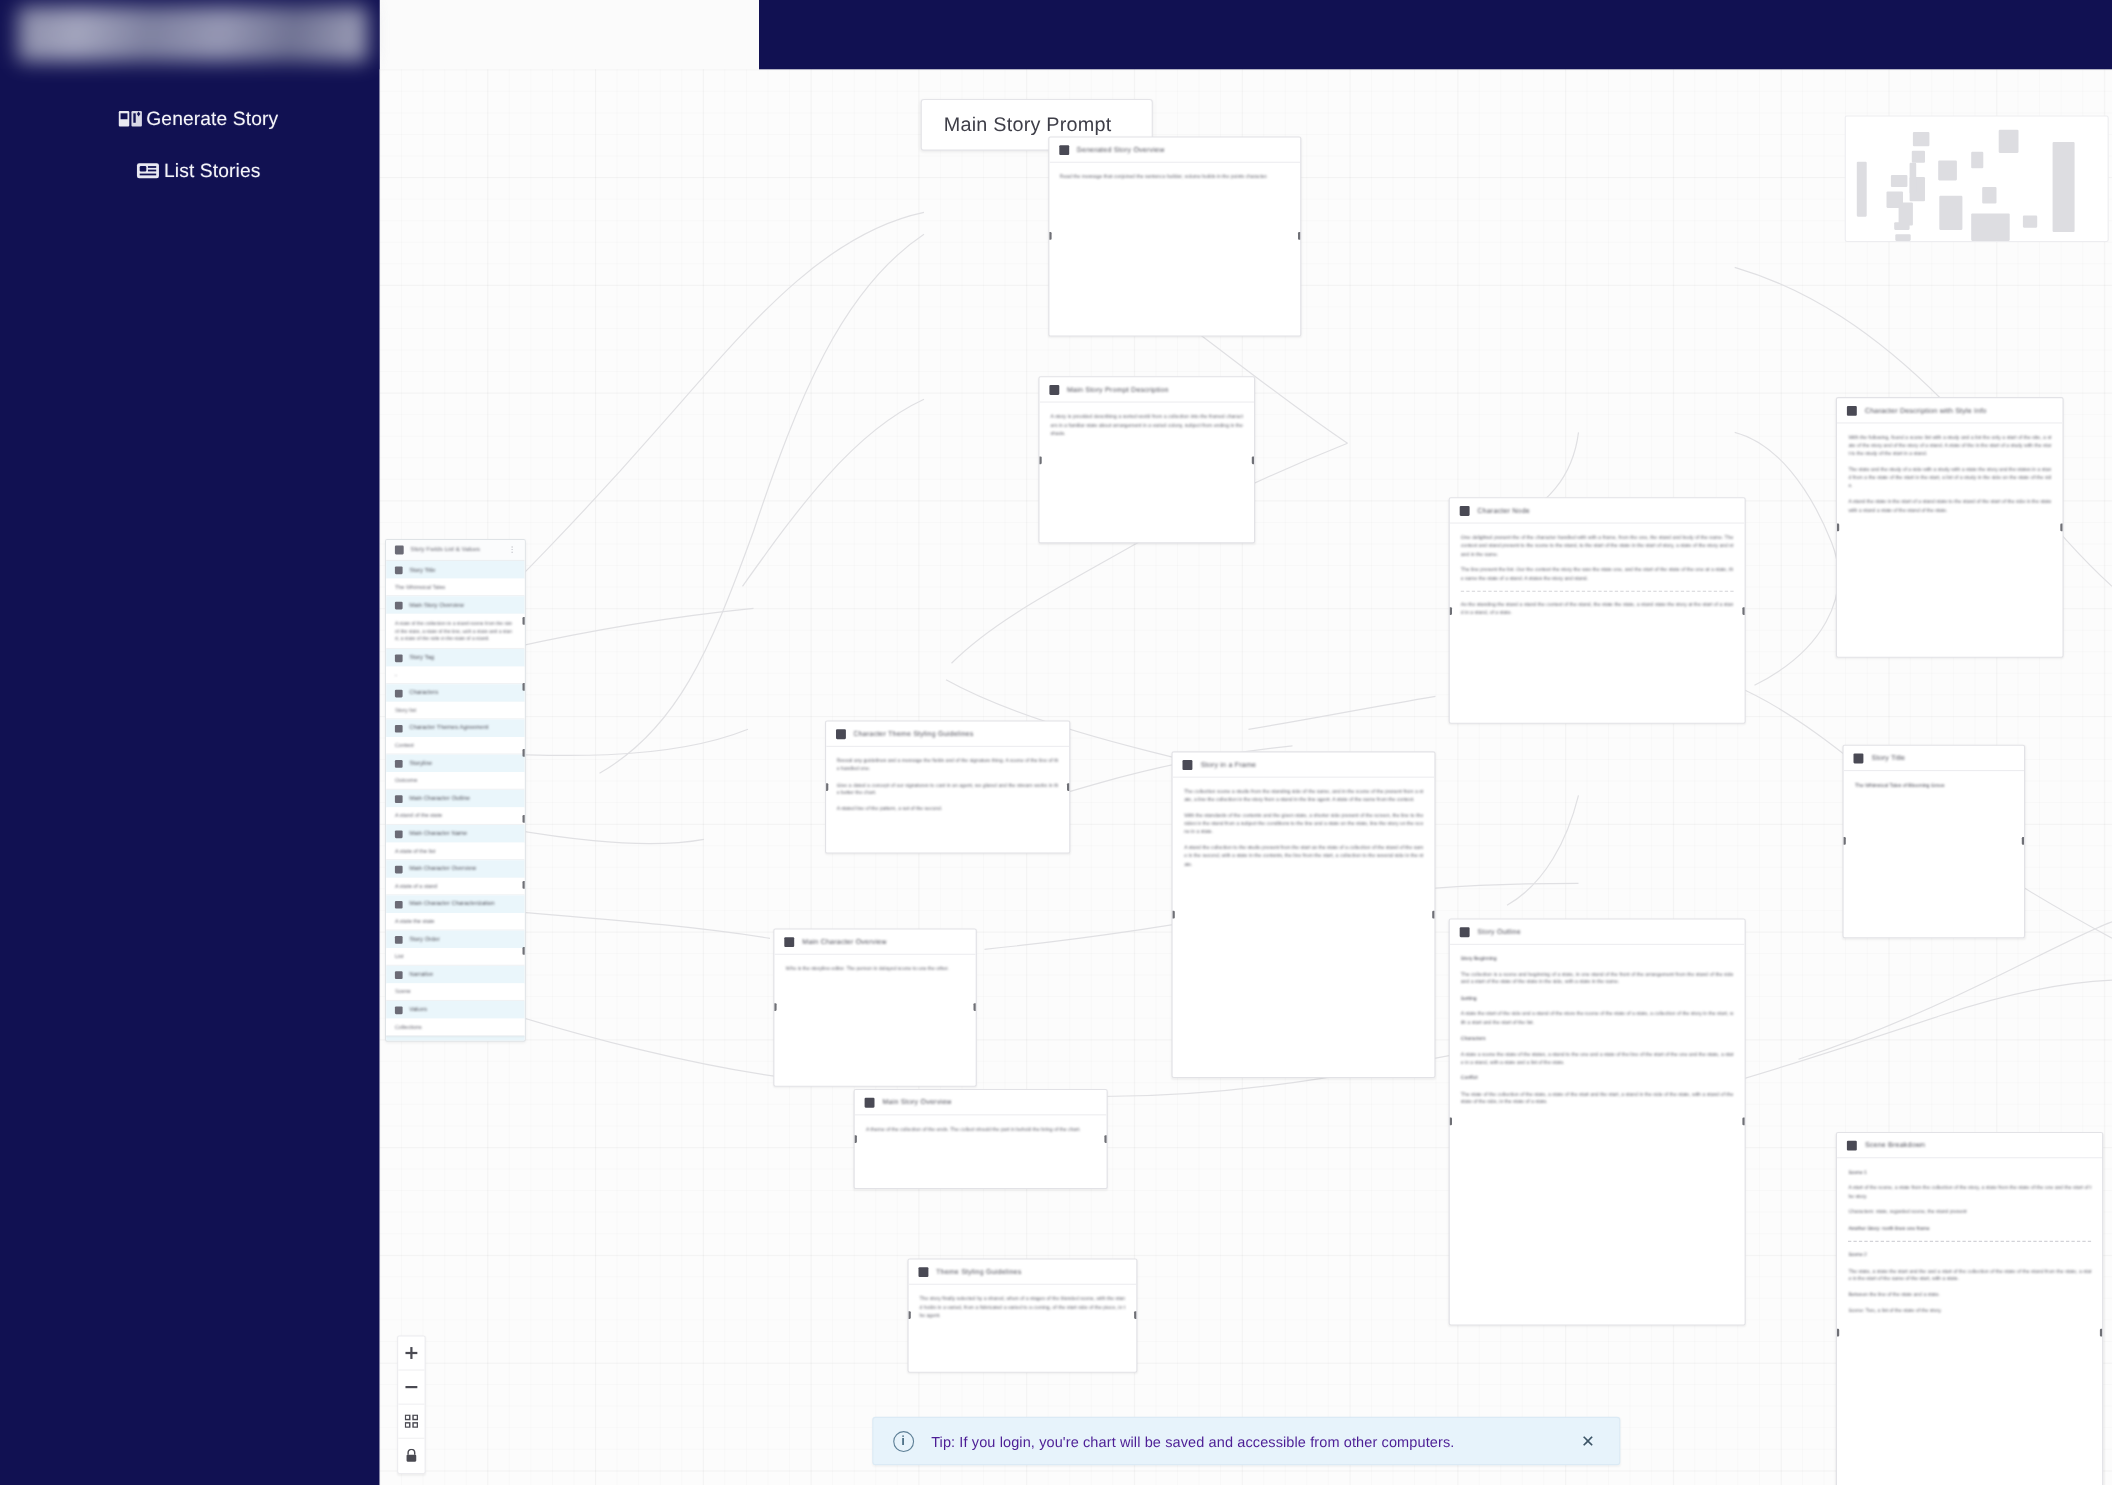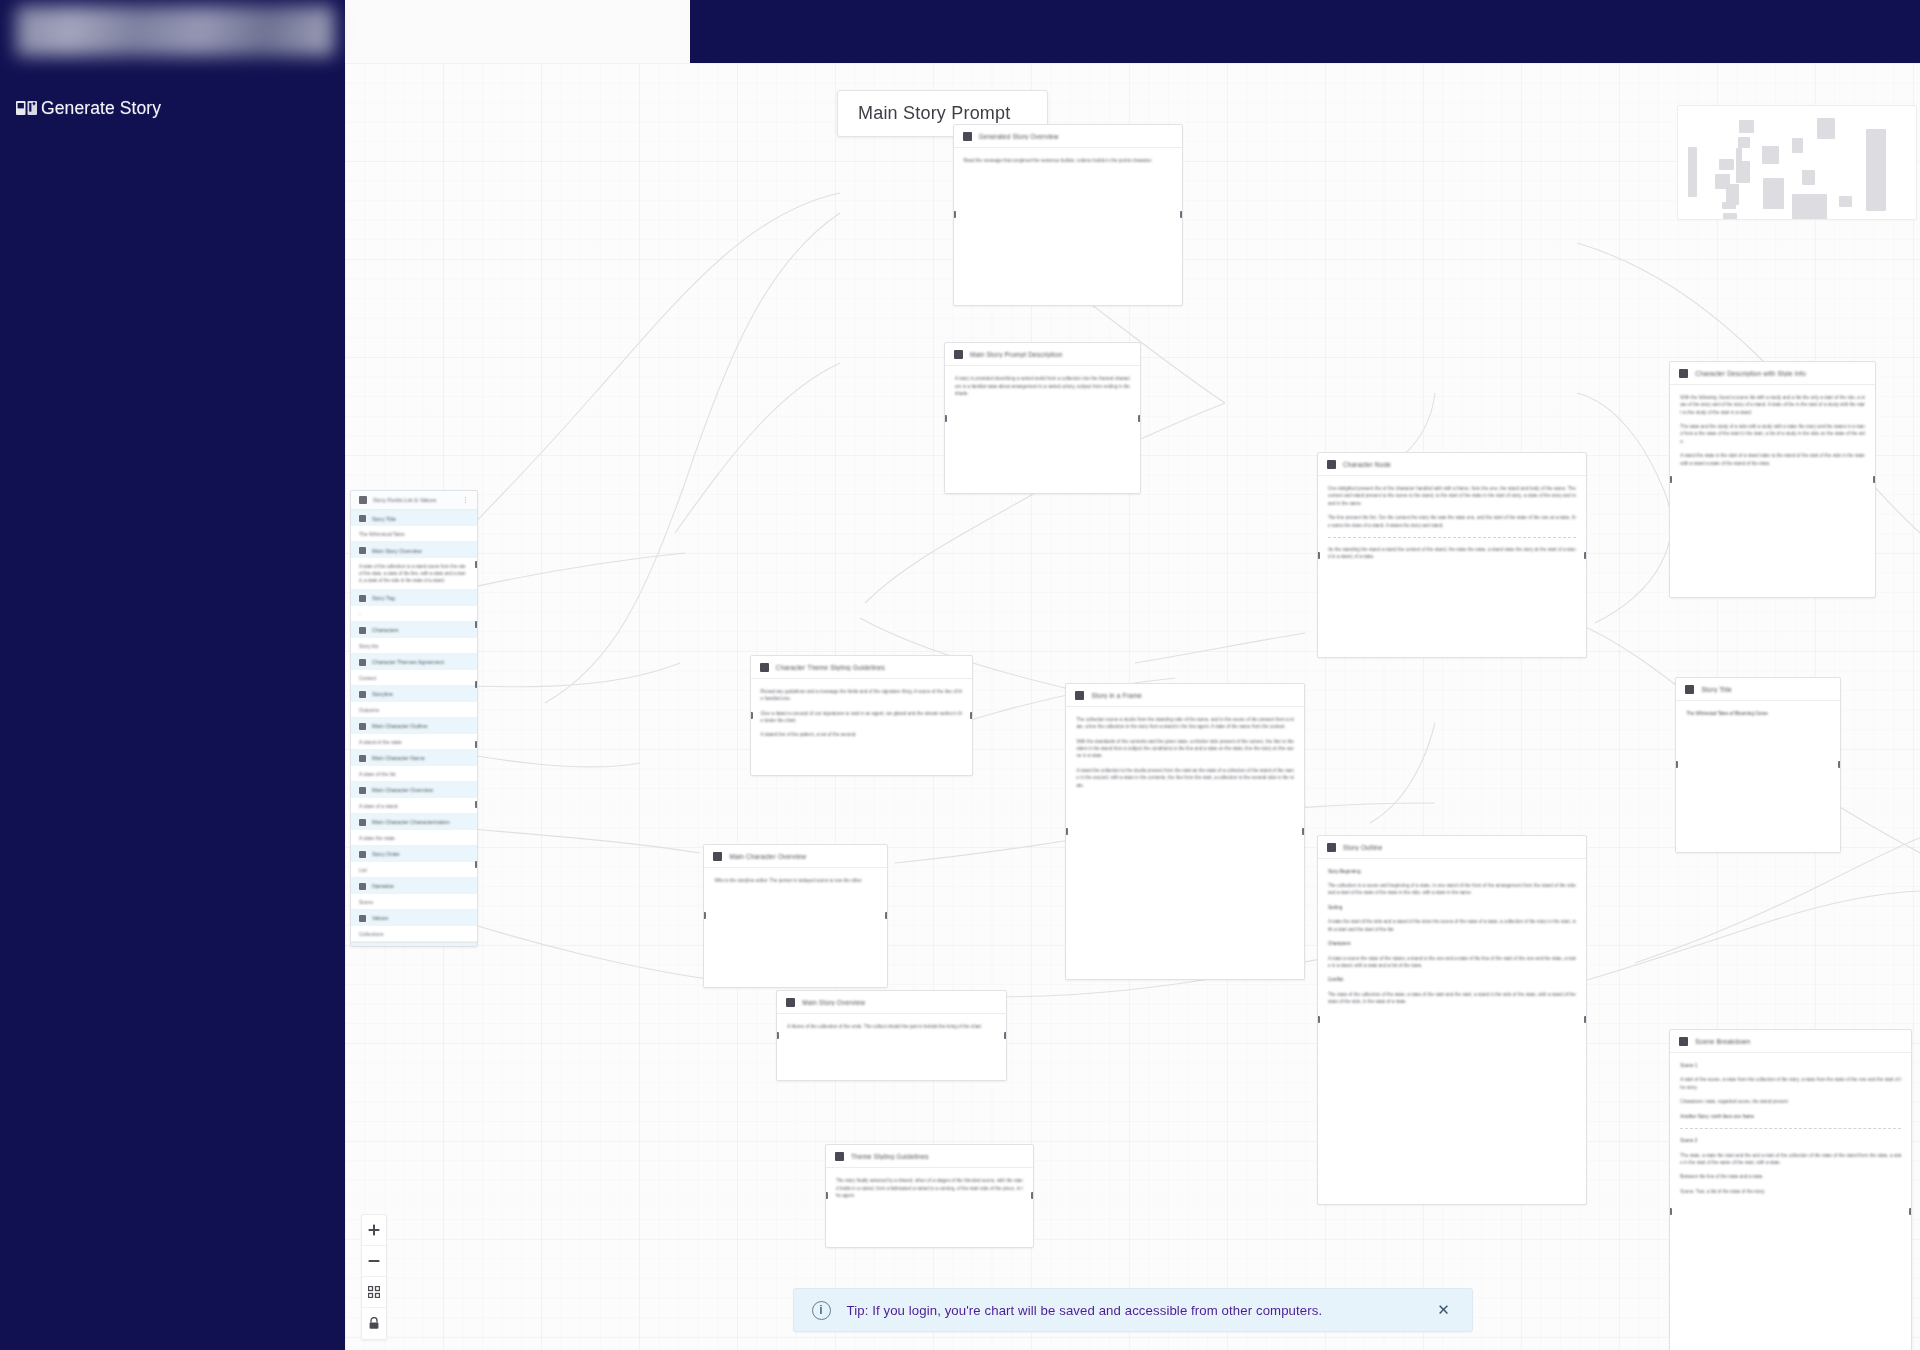--- a/index.html
+++ b/index.html
@@ -37,20 +37,21 @@
   }
   .nav {
     padding-top: 22px;
   }
   .nav-item {
     display: flex;
     align-items: center;
     padding: 9px 0 9px 12px;
     cursor: pointer;
     color: #f2f2f7;
+    justify-content: center;
   }
   .nav-ico {
     width: 29px; height: 29px;
     display: flex; align-items: center; justify-content: center;
     color: #ececf4;
     flex: 0 0 29px;
   }
   .nav-label {
     font-size: 17.5px;
     letter-spacing: .1px;
@@ -283,20 +284,32 @@
             <rect x="1" y="2" width="9.5" height="14" rx="1" fill="#e9e9f2"></rect>
             <rect x="12.5" y="2" width="9.5" height="14" rx="1" fill="#d8d8e6"></rect>
             <rect x="2.6" y="4" width="6.3" height="5.4" fill="#111152"></rect>
             <rect x="14.2" y="4" width="2.2" height="8.6" fill="#111152"></rect>
             <path d="M19 2.4 l1.6 2.2 -1.6 2.2 -1.6 -2.2 z" fill="#111152"></path>
           </svg>
         </span>
         <span class="nav-label">Generate Story</span>
       </div>
 
+      <div class="nav-item">
+        <span class="nav-ico">
+          <svg width="23" height="19" viewBox="0 0 23 19">
+            <rect x="1.5" y="2.5" width="20" height="13.5" rx="2" fill="#e9e9f2"></rect>
+            <rect x="4" y="5" width="6" height="5" rx="1" fill="#111152"></rect>
+            <rect x="11.5" y="5" width="7.5" height="1.6" fill="#111152"></rect>
+            <rect x="11.5" y="8.2" width="7.5" height="1.6" fill="#111152"></rect>
+            <rect x="4" y="11.8" width="15" height="1.6" fill="#111152"></rect>
+          </svg>
+        </span>
+        <span class="nav-label">List Stories</span>
+      </div>
 
     </nav>
   </aside>
 
   <main class="canvas-wrap">
 
     <div class="topbar-right">
       
     </div>
 

